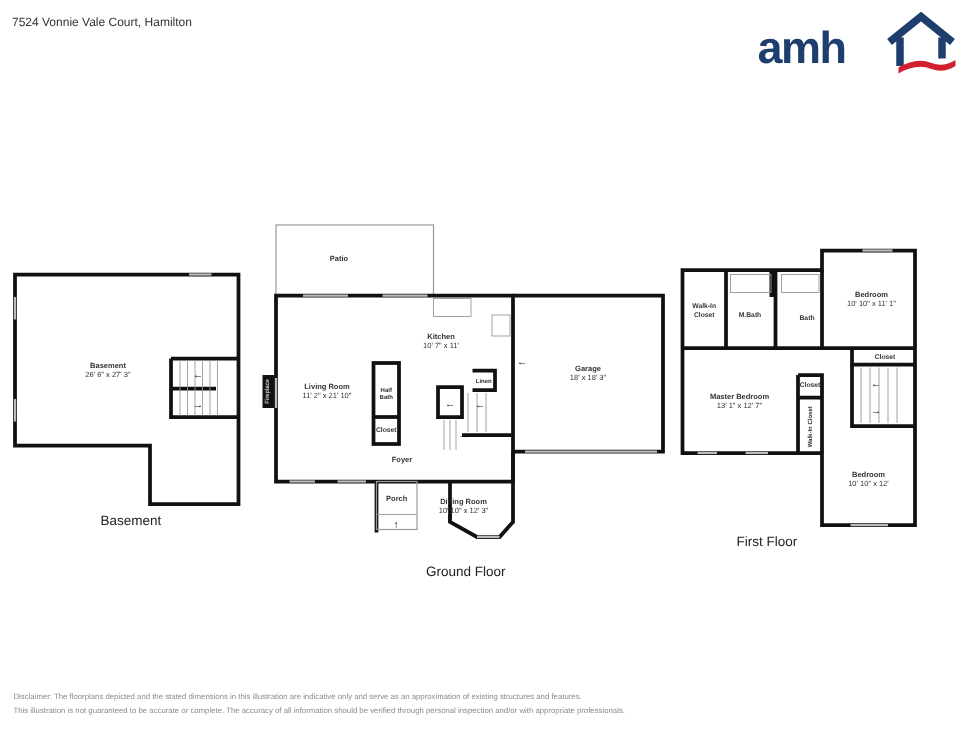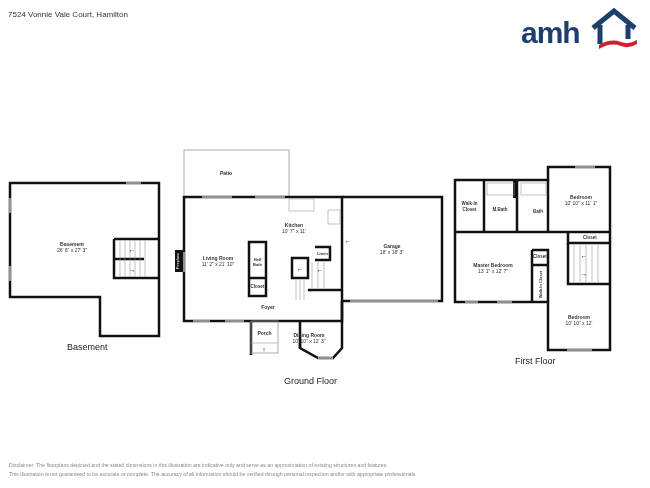--- a/index.html
+++ b/index.html
@@ -1,19 +1,19 @@
 <!DOCTYPE html>
 <html><head>
 <meta charset="utf-8">
 <style>
   html,body{margin:0;padding:0;background:#fff;}
   body{width:650px;height:488px;position:relative;overflow:hidden;font-family:"Liberation Sans",sans-serif;color:#333;}
   .addr{position:absolute;left:8px;top:10px;font-size:8px;color:#333;}
   .logo{position:absolute;left:505px;top:8px;width:135px;height:45px;}
-  .logo-text{position:absolute;left:16px;top:8px;font-size:30px;font-weight:bold;color:#1e3f6e;letter-spacing:-1px;font-family:"Liberation Sans",sans-serif;}
+  .logo-text{position:absolute;left:0;top:8px;font-size:30px;font-weight:bold;color:#1e3f6e;letter-spacing:-1px;font-family:"Liberation Sans",sans-serif;}
   svg.plan{position:absolute;left:0;top:0;}
   .disc{position:absolute;left:9px;top:461px;font-size:5.2px;color:#8a8a8a;line-height:9px;}
   .floor-label{position:absolute;font-size:9px;color:#222;}
 </style>
 </head>
 <body>
 
 <div class="addr">7524 Vonnie Vale Court, Hamilton</div>
 
 <div class="logo">
@@ -166,18 +166,18 @@
 <div style="position:absolute;left:466px;top:262px;width:54px;text-align:center;font-size:5px;line-height:6px;">
   <div style="font-weight:bold;">Master Bedroom</div>
   <div>13' 1" x 12' 7"</div>
 </div>
 <div style="position:absolute;left:532px;top:254px;width:16px;text-align:center;font-size:4.5px;font-weight:bold;">Closet</div>
 <div style="position:absolute;left:520px;top:282px;width:40px;text-align:center;font-size:4px;font-weight:bold;transform:rotate(-90deg);">Walk-In Closet</div>
 <div style="position:absolute;left:556px;top:314px;width:46px;text-align:center;font-size:5px;line-height:6px;">
   <div style="font-weight:bold;">Bedroom</div>
   <div>10' 10" x 12'</div>
 </div>
-<div class="floor-label" style="left:515px;top:356px;text-align:center;">First Floor</div>
+<div class="floor-label" style="left:491px;top:356px;text-align:center;">First Floor</div>
 
 <div class="disc">
   <div>Disclaimer: The floorplans depicted and the stated dimensions in this illustration are indicative only and serve as an approximation of existing structures and features.</div>
   <div>This illustration is not guaranteed to be accurate or complete. The accuracy of all information should be verified through personal inspection and/or with appropriate professionals.</div>
 </div>
 
 </body></html>

